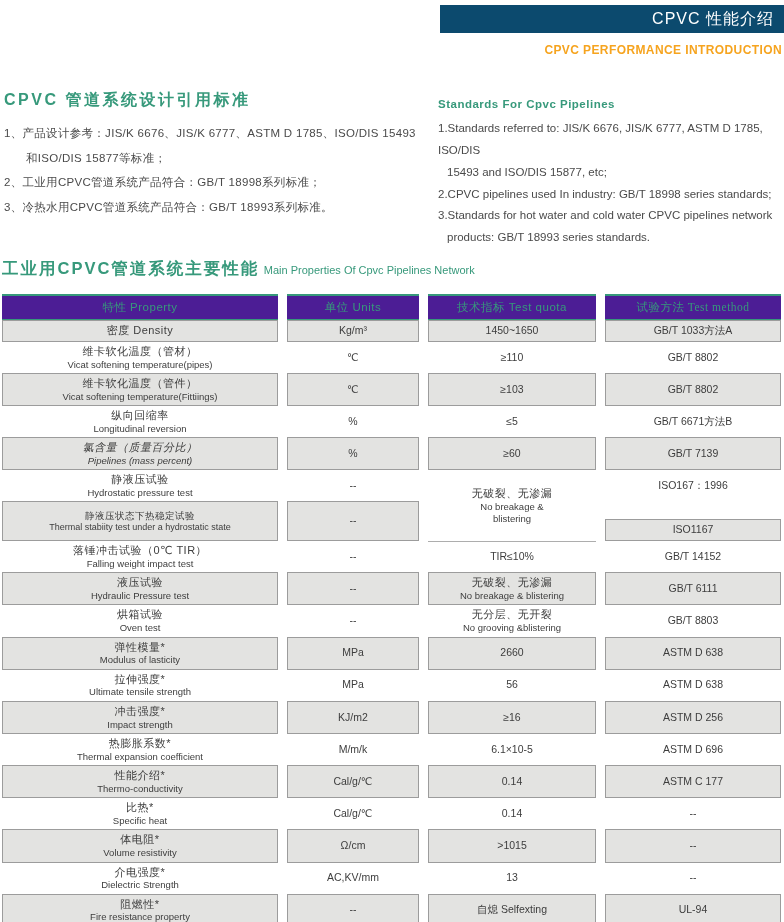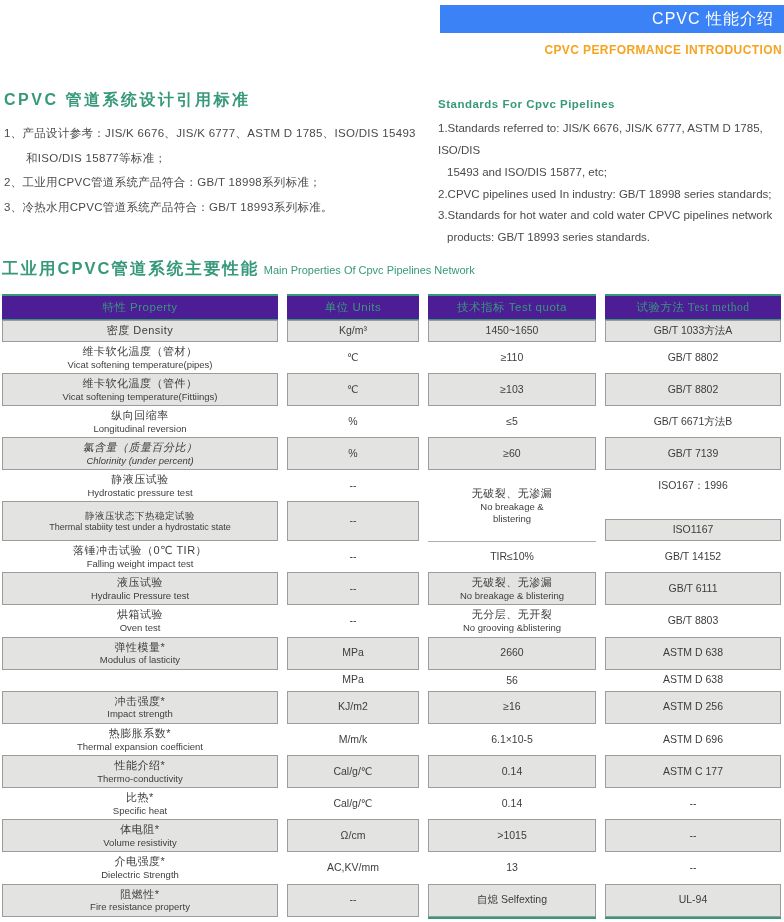--- a/index.html
+++ b/index.html
@@ -1,20 +1,20 @@
 <!DOCTYPE html>
 <html><head>
 <meta charset="utf-8">
 <style>
   html,body{margin:0;padding:0;background:#fff;}
   body{width:784px;height:922px;position:relative;overflow:hidden;
        font-family:"Liberation Sans","DejaVu Sans",sans-serif;color:#3f3f3f;
        -webkit-font-smoothing:antialiased;}
   .banner{position:absolute;top:5px;left:440px;width:344px;height:28px;
-          background:#3b82f6;display:flex;align-items:center;justify-content:flex-end;}
+          background:#0c4a6e;display:flex;align-items:center;justify-content:flex-end;}
   .banner span{color:#fff;font-size:16px;letter-spacing:1px;padding-right:10px;}
   .subtitle{position:absolute;top:43px;right:2px;color:#f6a41f;font-size:12px;
             font-weight:bold;letter-spacing:.4px;}
   .std-zh{position:absolute;top:90px;left:4px;width:424px;}
   .std-zh h2{margin:0 0 10px 0;color:#37997b;font-size:16px;font-weight:bold;
              letter-spacing:2.5px;}
   .std-zh .line{font-size:11.5px;color:#4a4a4a;line-height:2.15;letter-spacing:.3px;}
   .std-zh .cont{padding-left:22px;}
   .std-en{position:absolute;top:98px;left:438px;width:346px;}
   .std-en h3{margin:0 0 8px 0;color:#37997b;font-size:11.5px;font-weight:bold;
@@ -134,21 +134,21 @@
       <span class="val">%</span>
     </div>
     <div class="cell" style="grid-area: 5 / 3;">
       <span class="val">≤5</span>
     </div>
     <div class="cell" style="grid-area: 5 / 4;">
       <span class="val">GB/T 6671方法B</span>
     </div>
     <div class="cell shaded" style="grid-area: 6 / 1; font-style: italic;">
       <span class="zh">氯含量（质量百分比）</span>
-      <span class="en">Chlorinity (under percent)</span>
+      <span class="en">Pipelines (mass percent)</span>
     </div>
     <div class="cell shaded" style="grid-area: 6 / 2;">
       <span class="val">%</span>
     </div>
     <div class="cell shaded" style="grid-area: 6 / 3;">
       <span class="val">≥60</span>
     </div>
     <div class="cell shaded" style="grid-area: 6 / 4;">
       <span class="val">GB/T 7139</span>
     </div>
@@ -224,24 +224,28 @@
     </div>
     <div class="cell shaded" style="grid-area: 12 / 2;">
       <span class="val">MPa</span>
     </div>
     <div class="cell shaded" style="grid-area: 12 / 3;">
       <span class="val">2660</span>
     </div>
     <div class="cell shaded" style="grid-area: 12 / 4;">
       <span class="val">ASTM D 638</span>
     </div>
+    <div class="cell" style="grid-area: 13 / 1;">
+      <span class="zh">拉伸强度*</span>
+      <span class="en">Ultimate tensile strength</span>
+    </div>
     <div class="cell" style="grid-area: 13 / 2;">
       <span class="val">MPa</span>
     </div>
-    <div class="cell" style="grid-area: 13 / 3; justify-content: flex-end;">
+    <div class="cell" style="grid-area: 13 / 3;">
       <span class="val">56</span>
     </div>
     <div class="cell" style="grid-area: 13 / 4;">
       <span class="val">ASTM D 638</span>
     </div>
     <div class="cell shaded" style="grid-area: 14 / 1;">
       <span class="zh">冲击强度*</span>
       <span class="en">Impact strength</span>
     </div>
     <div class="cell shaded" style="grid-area: 14 / 2;">

